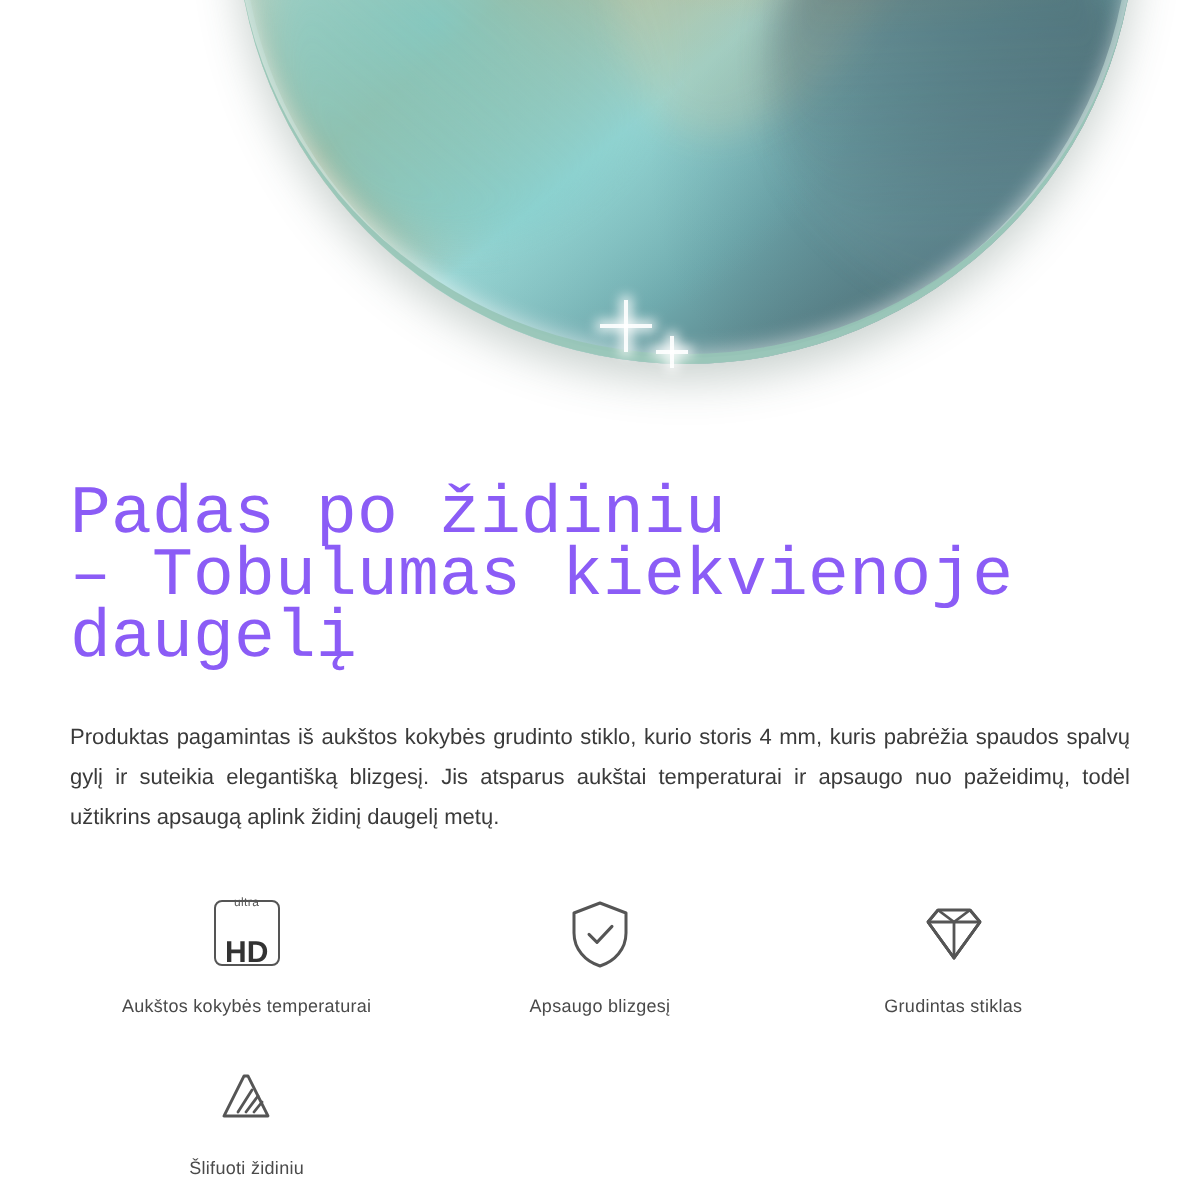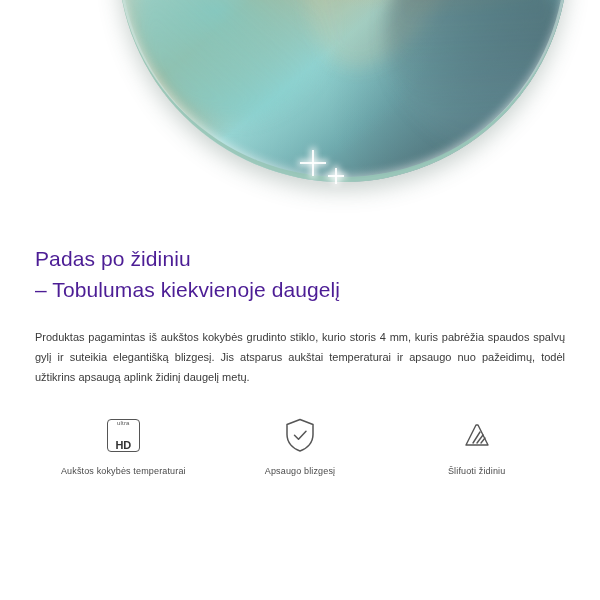--- a/index.html
+++ b/index.html
@@ -111,24 +111,24 @@
   .sp2 { left: 328px; top: 168px; width: 16px; height: 16px; }
   .sp2::before { height: 16px; margin-top: -8px; }
   .sp2::after { width: 16px; margin-left: -8px; }
 
   
   .content {
     position: relative;
     padding: 0 35px;
   }
   .headline {
-    font-family: Liberation Sans, sans-serif;
-    font-size: 21px;
+    font-family: Liberation Mono, monospace;
+    font-size: 34px;
     line-height: 31px;
-    color: #4c1d95;
+    color: #8b5cf6;
     font-weight: 400;
     margin-top: 28px;
     letter-spacing: 0.1px;
   }
   .headline .line2 {
     display: block;
   }
   .body-copy {
     margin-top: 22px;
     font-size: 11px;
@@ -174,21 +174,21 @@
     align-items: center;
     justify-content: center;
     line-height: 1;
   }
   .ultrahd .u-top {
     font-size: 6px;
     color: #555;
     letter-spacing: 0.2px;
   }
   .ultrahd .u-bot {
-    font-size: 11px;
+    font-size: 15px;
     font-weight: bold;
     color: #333;
     margin-top: 14px;
   }
   svg { display: block; }
 </style>
 </head>
 <body>
 
 <div class="page">
@@ -231,20 +231,32 @@
       <div class="feature">
         <div class="feature-icon">
           <svg width="40" height="42" viewBox="0 0 40 42" fill="none" stroke="#555" stroke-width="1.5" stroke-linecap="round" stroke-linejoin="round">
             <path d="M20 5.5 33 10.5v10c0 8-5.6 14.2-13 16.5-7.4-2.3-13-8.5-13-16.5v-10z"></path>
             <path d="M14.5 21.2l4 4 7.5-8"></path>
           </svg>
         </div>
         <div class="feature-label">Apsaugo blizgesį</div>
       </div>
 
+      <div class="feature">
+        <div class="feature-icon">
+          <svg width="42" height="40" viewBox="0 0 42 40" fill="none" stroke="#555" stroke-width="1.4" stroke-linejoin="round">
+            <path d="M8 14h26l-13 18z"></path>
+            <path d="M8 14l5-6h16l5 6"></path>
+            <path d="M13 8l-5 6 13 18 13-18-5-6"></path>
+            <path d="M13 8l8 6 8-6M8 14l13 18 13-18"></path>
+            <path d="M21 14v18"></path>
+          </svg>
+        </div>
+        <div class="feature-label">Grudintas stiklas</div>
+      </div>
 
       <div class="feature">
         <div class="feature-icon">
           <svg width="42" height="40" viewBox="0 0 42 40" fill="none" stroke="#555" stroke-width="1.4" stroke-linecap="round" stroke-linejoin="round">
             <path d="M10 30h22L22 10h-2z"></path>
             <line x1="17" y1="28" x2="24" y2="17"></line>
             <line x1="21" y1="28" x2="27" y2="20"></line>
             <line x1="25" y1="28" x2="29" y2="23"></line>
           </svg>
         </div>

